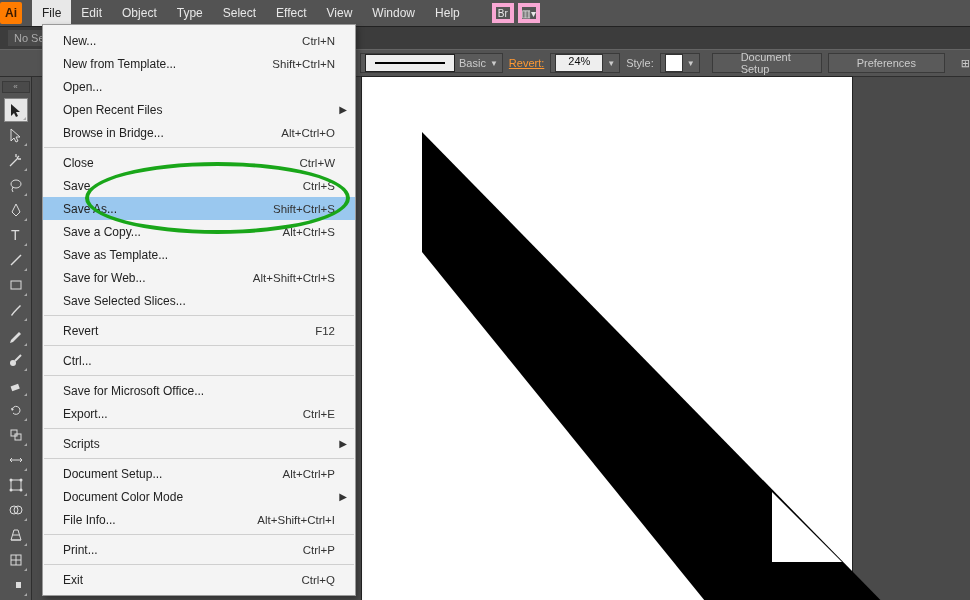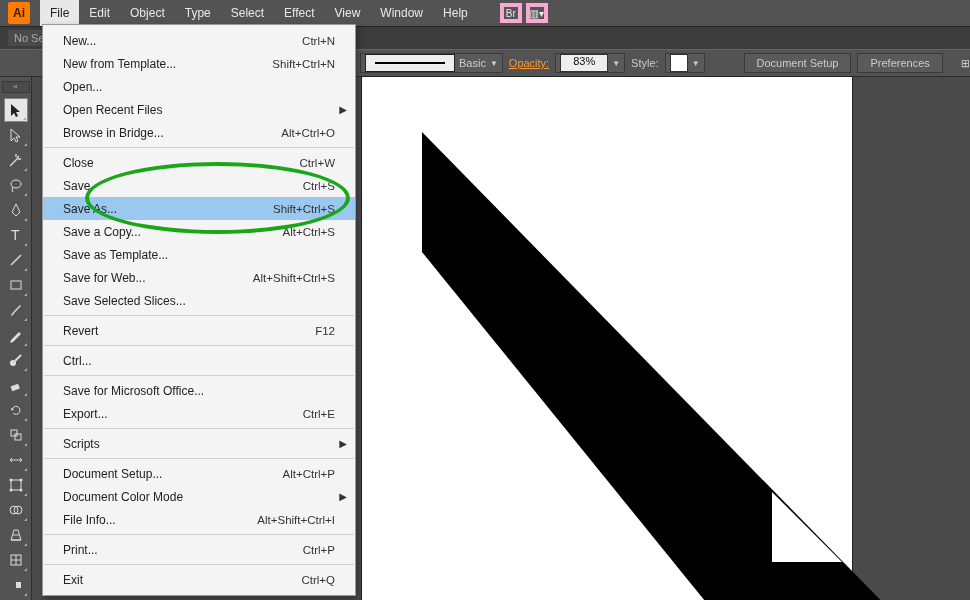--- a/index.html
+++ b/index.html
@@ -1,36 +1,36 @@
 <!DOCTYPE html>
 <html><head>
 <meta charset="utf-8">
 <style>
 * { margin: 0; padding: 0; box-sizing: border-box; font-family: "Segoe UI", Tahoma, sans-serif; }
 body { width: 970px; height: 600px; background: #4a4a4a; overflow: hidden; position: relative; }
 
-.menubar { height: 26px; background: #535353; display: flex; align-items: center; padding-left: 8px; color: #e8e8e8; font-size: 12px; }
+.menubar { height: 26px; background: #535353; display: flex; align-items: center; padding-left: 0; color: #e8e8e8; font-size: 12px; }
 .ai-logo { width: 22px; height: 22px; background: #FF7C00; color: #3a1b00; font-weight: bold; font-size: 12px; display: flex; align-items: center; justify-content: center; border-radius: 2px; margin-right: 10px; }
 .menubar .menu-item { padding: 0 10px; height: 26px; display: flex; align-items: center; cursor: default; }
 .menubar .menu-item.active { background: #e8e8e8; color: #222; }
 .menubar .sep-gap { width: 18px; }
 .menubar .small-btn { width: 22px; height: 20px; border: 4px solid #f9a8d4; background: #555; margin-left: 4px; display: flex; align-items: center; justify-content: center; font-size: 10px; }
 
 .tabbar { height: 23px; background: #3c3c3c; display: flex; align-items: center; color: #aaa; font-size: 11px; padding-left: 8px; border-top: 1px solid #222; }
 .tabbar .nosel { padding: 2px 6px; background: #4a4a4a; }
 
 .optionsbar { height: 28px; background: #535353; border-top: 1px solid #646464; border-bottom: 1px solid #2e2e2e; display: flex; align-items: center; padding-left: 360px; gap: 6px; color: #ccc; font-size: 11px; }
 .optionsbar .combo { height: 20px; background: #5a5a5a; border: 1px solid #3a3a3a; display: flex; align-items: center; padding: 0 4px; gap: 4px; }
 .optionsbar .combo .drop { font-size: 8px; color: #ccc; }
 .optionsbar .stroke-box { width: 90px; height: 18px; background: #eee; border: 1px solid #222; display: flex; align-items: center; justify-content: center; }
 .optionsbar .stroke-line { width: 70px; height: 2px; background: #000; }
 .optionsbar .label-orange { color: #ff9933; text-decoration: underline; }
 .optionsbar .pct { width: 48px; height: 18px; background: #eee; border: 1px solid #333; text-align: center; color: #111; font-size: 11px; }
 .optionsbar .swatch { width: 18px; height: 18px; background: #fff; border: 1px solid #333; }
-.optionsbar .btn { height: 20px; background: #5a5a5a; border: 1px solid #3a3a3a; padding: 0 12px; display: flex; align-items: center; }
+.optionsbar .btn { height: 20px; background: #5a5a5a; border: 1px solid #3a3a3a; padding: 0 28px; display: flex; align-items: center; }
 
 .toolbox { position: absolute; left: 0; top: 77px; width: 32px; background: #535353; border-right: 1px solid #2e2e2e; display: flex; flex-direction: column; align-items: center; padding-top: 4px; }
 .toolbox .toggle { width: 28px; height: 12px; border: 1px solid #3a3a3a; background: #4a4a4a; margin-bottom: 4px; font-size: 8px; color: #aaa; text-align: center; }
 .tool { width: 24px; height: 24px; margin: 1px 0; display: flex; align-items: center; justify-content: center; color: #ddd; position: relative; }
 .tool.sel { background: #e6e6e6; color: #222; border: 1px solid #888; }
 .tool svg { width: 16px; height: 16px; }
 .tool .corner { position: absolute; right: 1px; bottom: 1px; width: 0; height: 0; border-left: 3px solid transparent; border-bottom: 3px solid #aaa; }
 
 .canvas-area { position: absolute; left: 32px; top: 77px; right: 0; bottom: 0; background: #4a4a4a; }
 .artboard { position: absolute; left: 330px; top: 0; width: 490px; height: 523px; background: #fff; box-shadow: 0 0 0 1px #222; }
@@ -72,23 +72,23 @@
 </div>
 
 <div class="optionsbar">
   <div class="combo">
     <div class="stroke-box">
         <div class="stroke-line"></div>
       </div>
     <span>Basic</span>
     <span class="drop">▼</span>
   </div>
-  <span class="label-orange">Opacity:</span>
+  <span class="label-orange">Revert:</span>
   <div class="combo">
-    <span class="pct">83%</span>
+    <span class="pct">24%</span>
     <span class="drop">▼</span>
   </div>
   <span>Style:</span>
   <div class="combo">
     <div class="swatch"></div>
     <span class="drop">▼</span>
   </div>
   <div style="flex:1"></div>
   <div class="btn">Document Setup</div>
   <div class="btn">Preferences</div>

